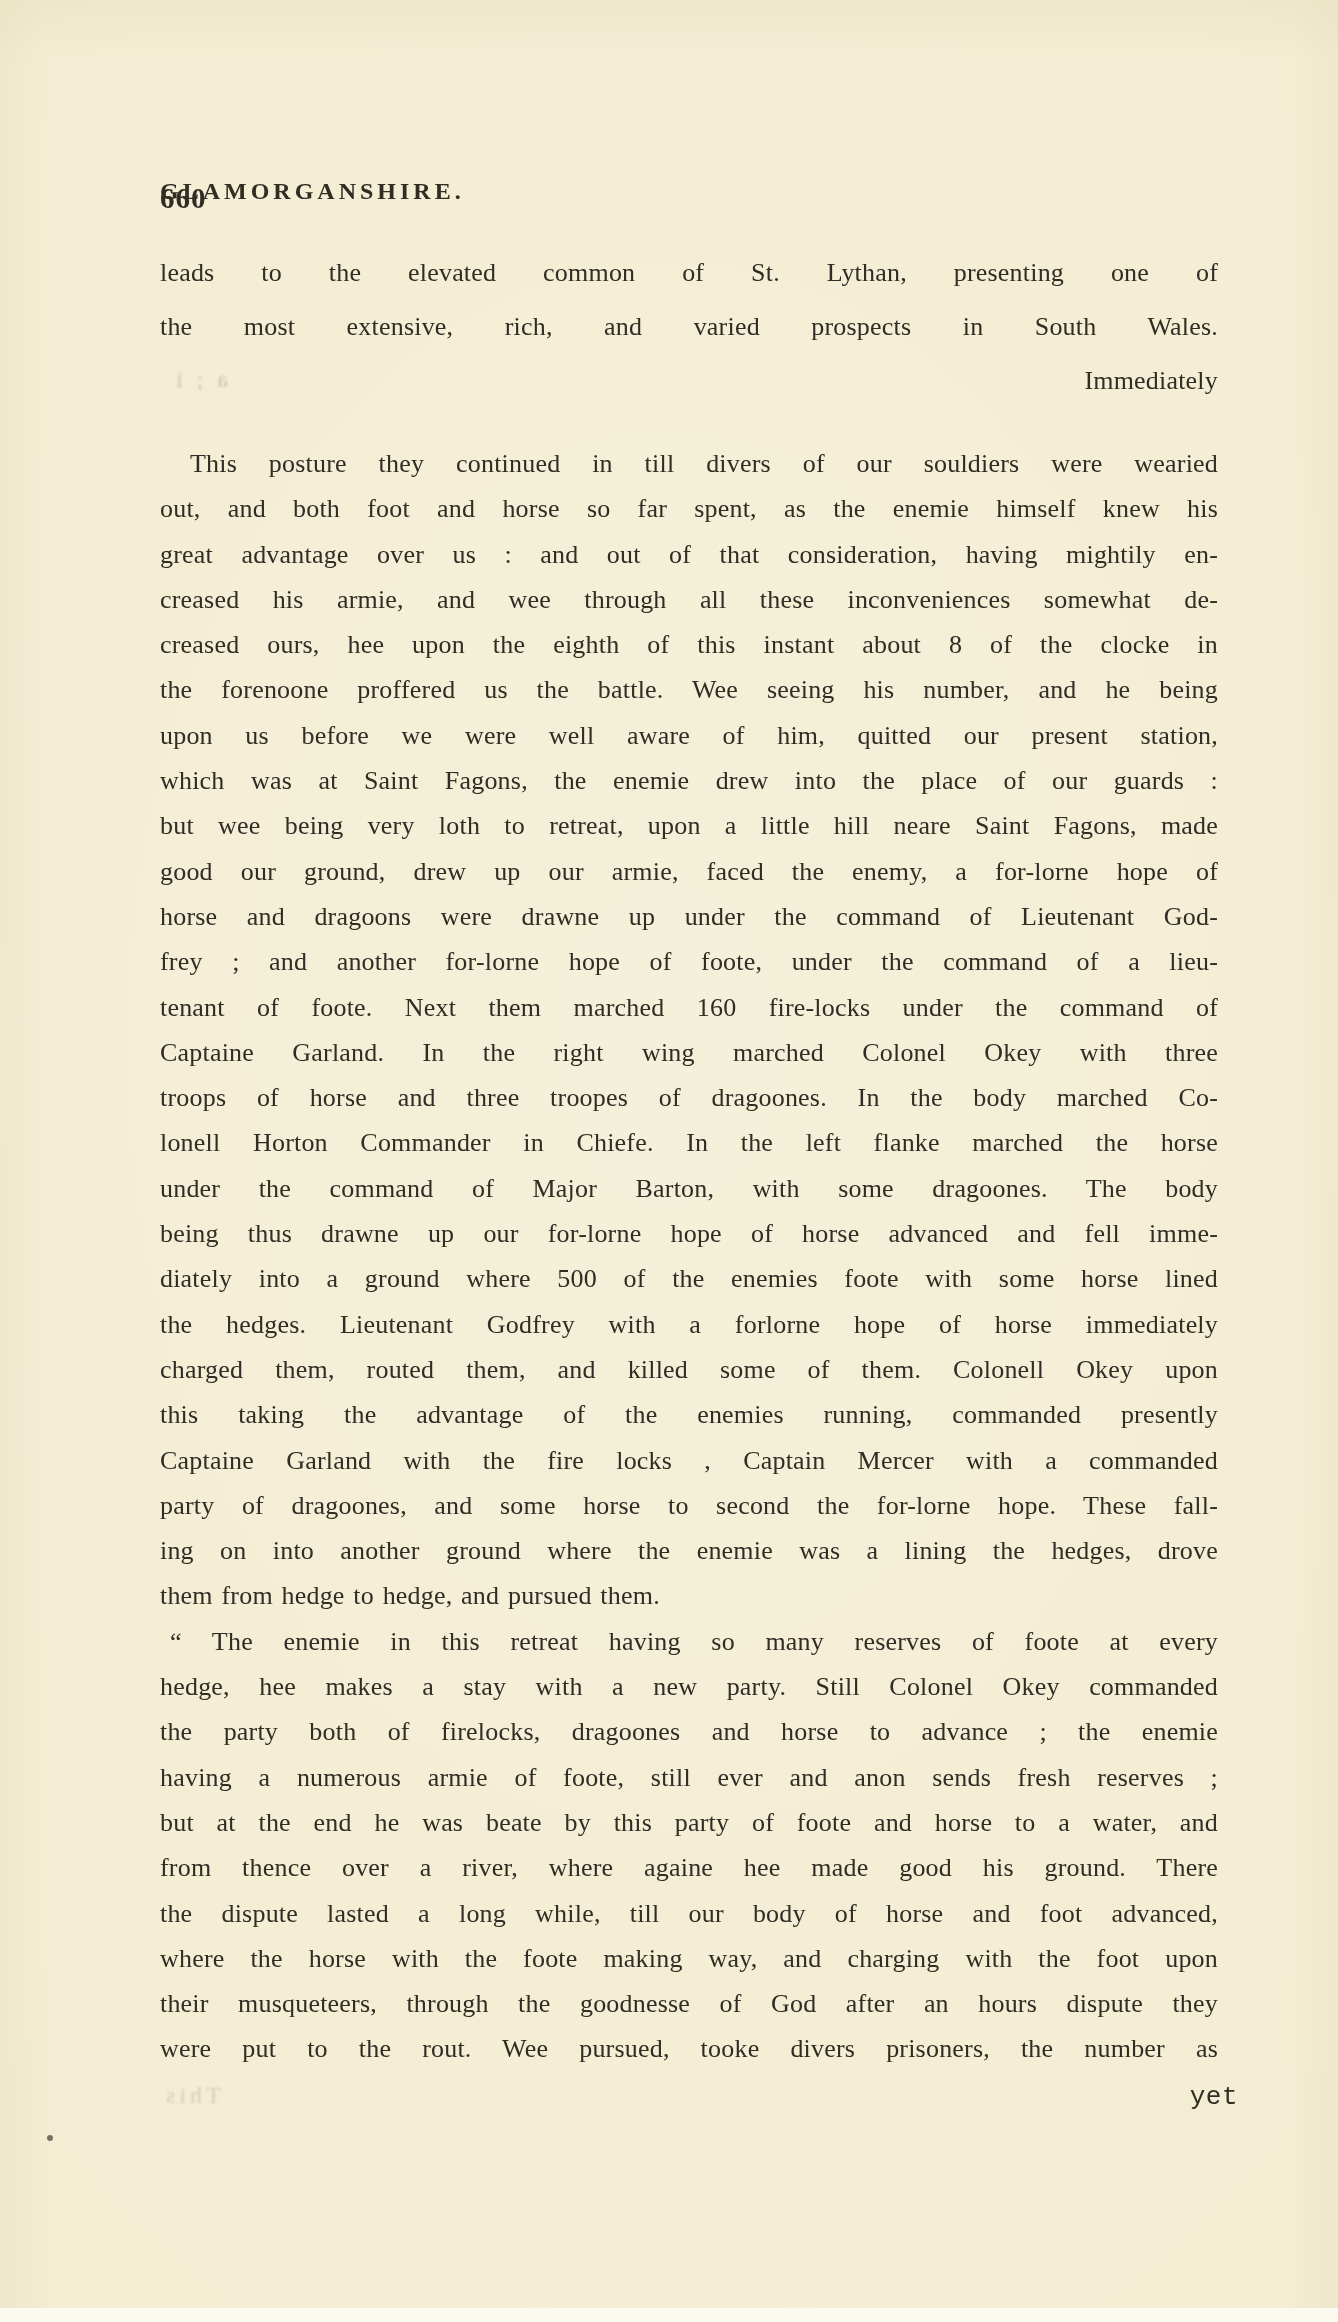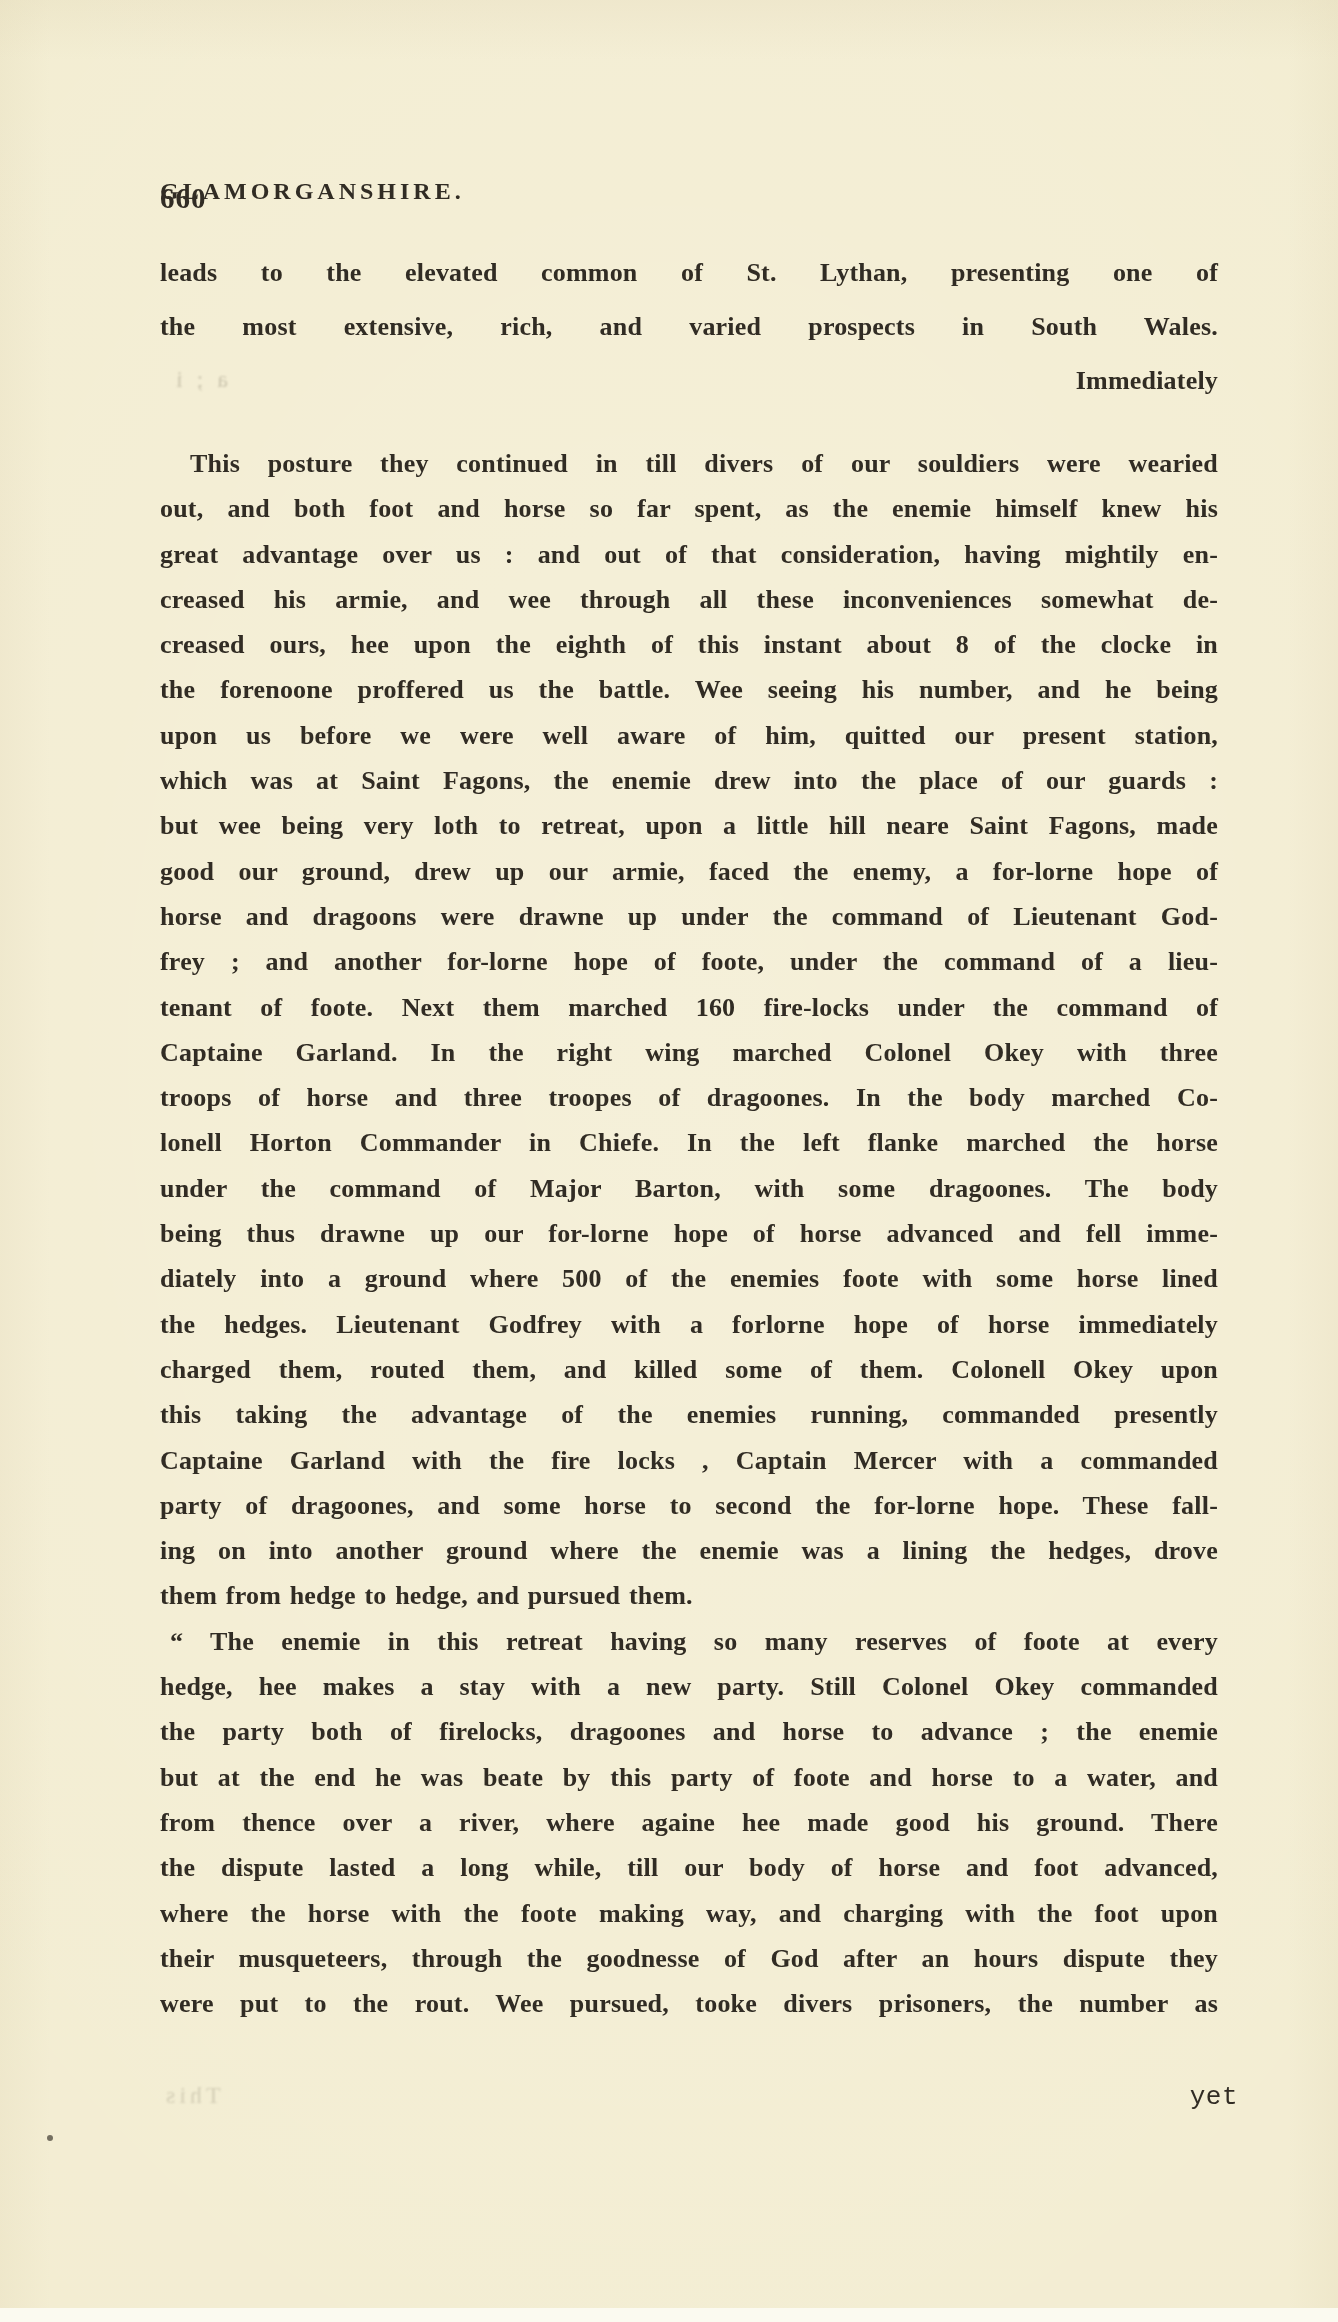--- a/index.html
+++ b/index.html
@@ -47,21 +47,20 @@
     letter-spacing: 4px;
     padding-top: 4px;
   }
   .text-block {
     position: absolute;
     left: 160px;
     width: 1058px;
     font-size: 26px;
     word-spacing: 2px;
     letter-spacing: 0.2px;
-    font-weight: bold;
   }
   .intro-block { top: 246px; }
   .intro-block .line { line-height: 54px; }
   .main-block  { top: 441px; }
   .main-block .line { line-height: 45.3px; }
   .line {
     text-align: justify;
     text-align-last: justify;
     white-space: normal;
   }
@@ -141,20 +140,21 @@
         <div class="line">this taking the advantage of the enemies running, commanded presently</div>
         <div class="line">Captaine Garland with the fire locks , Captain Mercer with a commanded</div>
         <div class="line">party of dragoones, and some horse to second the for-lorne hope. These fall-</div>
         <div class="line">ing on into another ground where the enemie was a lining the hedges, drove</div>
         <div class="line last-left">them from hedge to hedge, and pursued them.</div>
       </section>
     <section data-paragraph-index="2">
         <div class="line indent">“ The enemie in this retreat having so many reserves of foote at every</div>
         <div class="line">hedge, hee makes a stay with a new party. Still Colonel Okey commanded</div>
         <div class="line">the party both of firelocks, dragoones and horse to advance ; the enemie</div>
+        <div class="line">having a numerous armie of foote, still ever and anon sends fresh reserves ;</div>
         <div class="line">but at the end he was beate by this party of foote and horse to a water, and</div>
         <div class="line">from thence over a river, where againe hee made good his ground. There</div>
         <div class="line">the dispute lasted a long while, till our body of horse and foot advanced,</div>
         <div class="line">where the horse with the foote making way, and charging with the foot upon</div>
         <div class="line">their musqueteers, through the goodnesse of God after an hours dispute they</div>
         <div class="line">were put to the rout. Wee pursued, tooke divers prisoners, the number as</div>
       </section>
   </main>
 
   <div class="catchword">yet</div>

